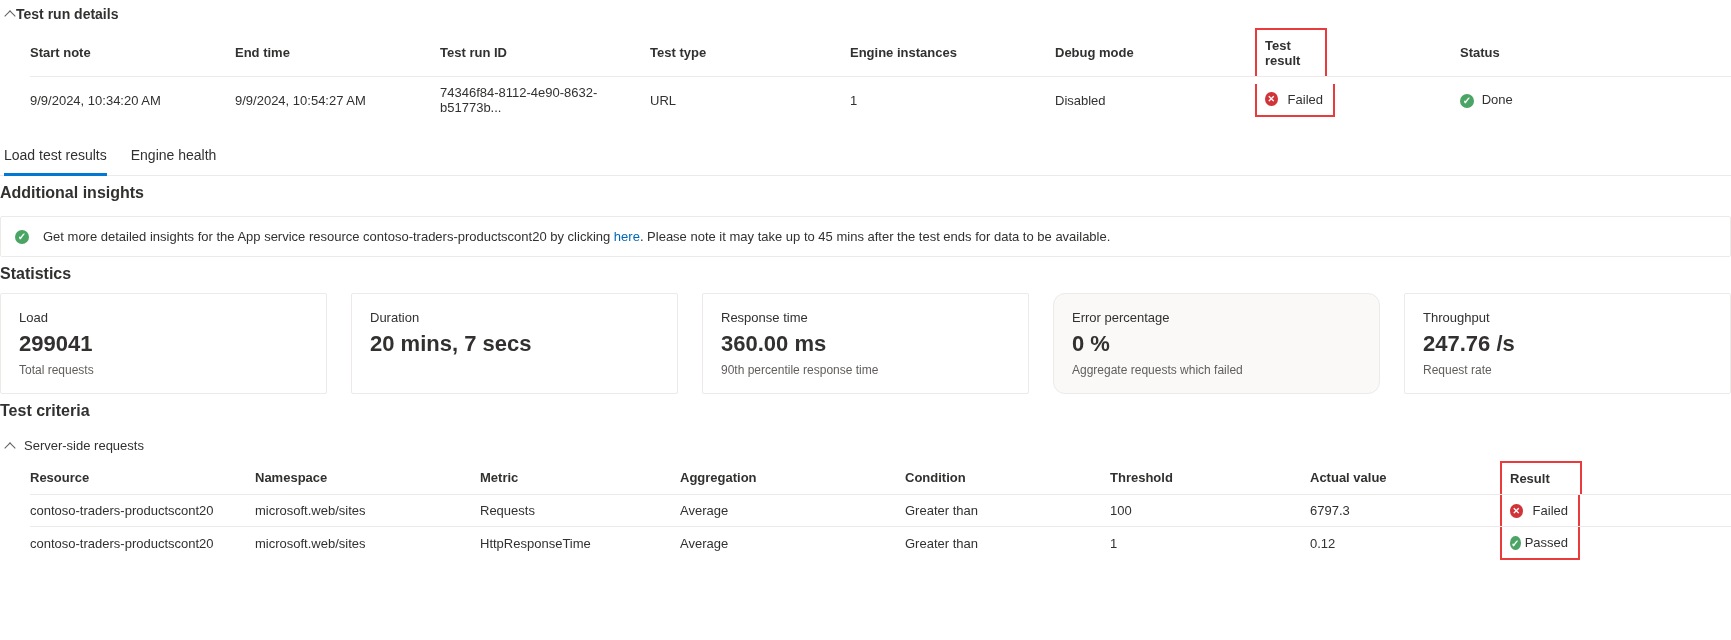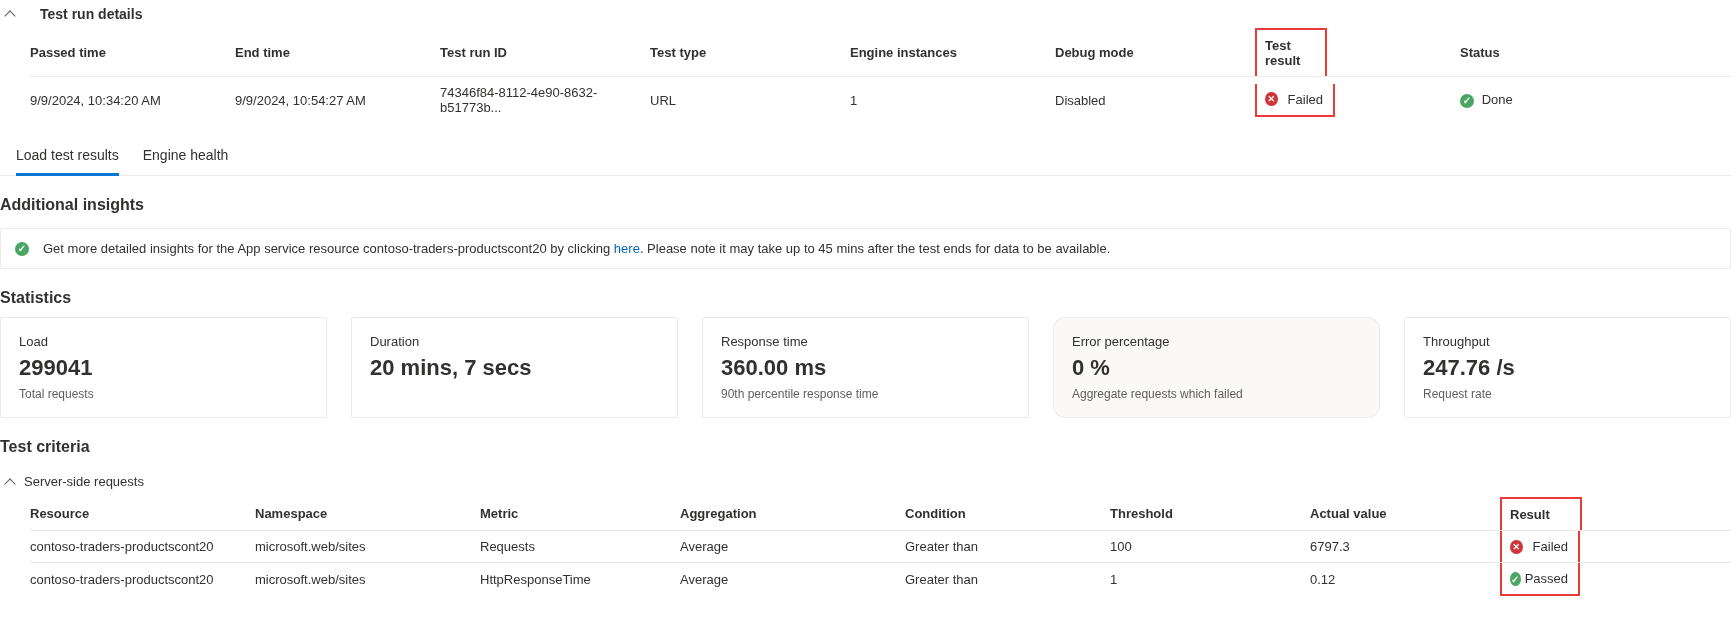--- a/index.html
+++ b/index.html
@@ -8,30 +8,30 @@
     margin: 0;
     padding: 0;
     color: #323130;
     background: #fff;
     font-size: 13px;
     width: 1731px;
   }
   .section-header {
     display: flex;
     align-items: center;
-    gap: 24px;
+    gap: 0;
     font-weight: 600;
     font-size: 14px;
     padding: 6px 16px 6px 4px;
     cursor: pointer;
   }
   .section-title {
     font-weight: 600;
     font-size: 16px;
-    margin: 20px 0 10px 0;
+    margin: 8px 0 10px 0;
   }
   .chev { width: 12px; height: 12px; display: inline-block; position: relative; }
   .chev::before {
     content: ""; position: absolute; width: 7px; height: 7px;
     border-left: 1.5px solid #605e5c; border-top: 1.5px solid #605e5c;
     left: 2px; top: 4px; transform: rotate(45deg);
   }
   table.details { width: 100%; border-collapse: collapse; margin-left: 30px; }
   table.details th, table.details td { text-align: left; padding: 8px 10px 8px 0; font-weight: 400; }
   table.details th { color: #323130; font-weight: 600; font-size: 13px; }
@@ -48,21 +48,21 @@
 
   .icon-circle {
     width:14px; height:14px; border-radius:50%; display:inline-flex; align-items:center; justify-content:center;
     color:#fff; font-size:10px; font-weight:700; vertical-align:middle; margin-right:4px;
   }
   .icon-fail { background:#d13438; }
   .icon-pass { background:#4aa564; }
   .iconx::before { content:"✕"; font-size:9px; }
   .iconc::before { content:"✓"; font-size:10px; }
 
-  .tabs { display:flex; gap:24px; border-bottom:1px solid #edebe9; margin-top:16px; padding:0 0 0 16px; }
+  .tabs { display:flex; gap:24px; border-bottom:1px solid #edebe9; margin-top:16px; padding:0 0 0 4px; }
   .tab { padding:8px 0 10px 0; cursor:pointer; font-size:14px; color:#323130; }
   .tab.active { border-bottom:3px solid #0078d4; font-weight:400; margin-bottom:-1px; }
 
   .insights-box {
     border:1px solid #edebe9; border-radius:2px; padding:12px 14px; margin-top:14px;
     display:flex; align-items:center; gap:10px; font-size:13px;
   }
   .insights-box a { color:#0067b8; text-decoration:none; }
 
   .stat-cards { display:flex; gap:24px; margin-top:8px; }
@@ -104,21 +104,21 @@
       <col class="col-end">
       <col class="col-runid">
       <col class="col-type">
     <col class="col-engine">
       <col class="col-debug">
       <col class="col-result">
       <col class="col-status">
   </colgroup>
   <thead>
     <tr>
-      <th>Passed time</th>
+      <th>Start note</th>
       <th>End time</th>
       <th>Test run ID</th>
       <th>Test type</th>
       <th>Engine instances</th>
       <th>Debug mode</th>
       <th rowspan="1" style="padding:0">
         <div style="border:2px solid #e93b3b;border-bottom:none;padding:8px 10px 8px 8px;width:72px">Test result</div>
       </th>
       <th>Status</th>
     </tr>

